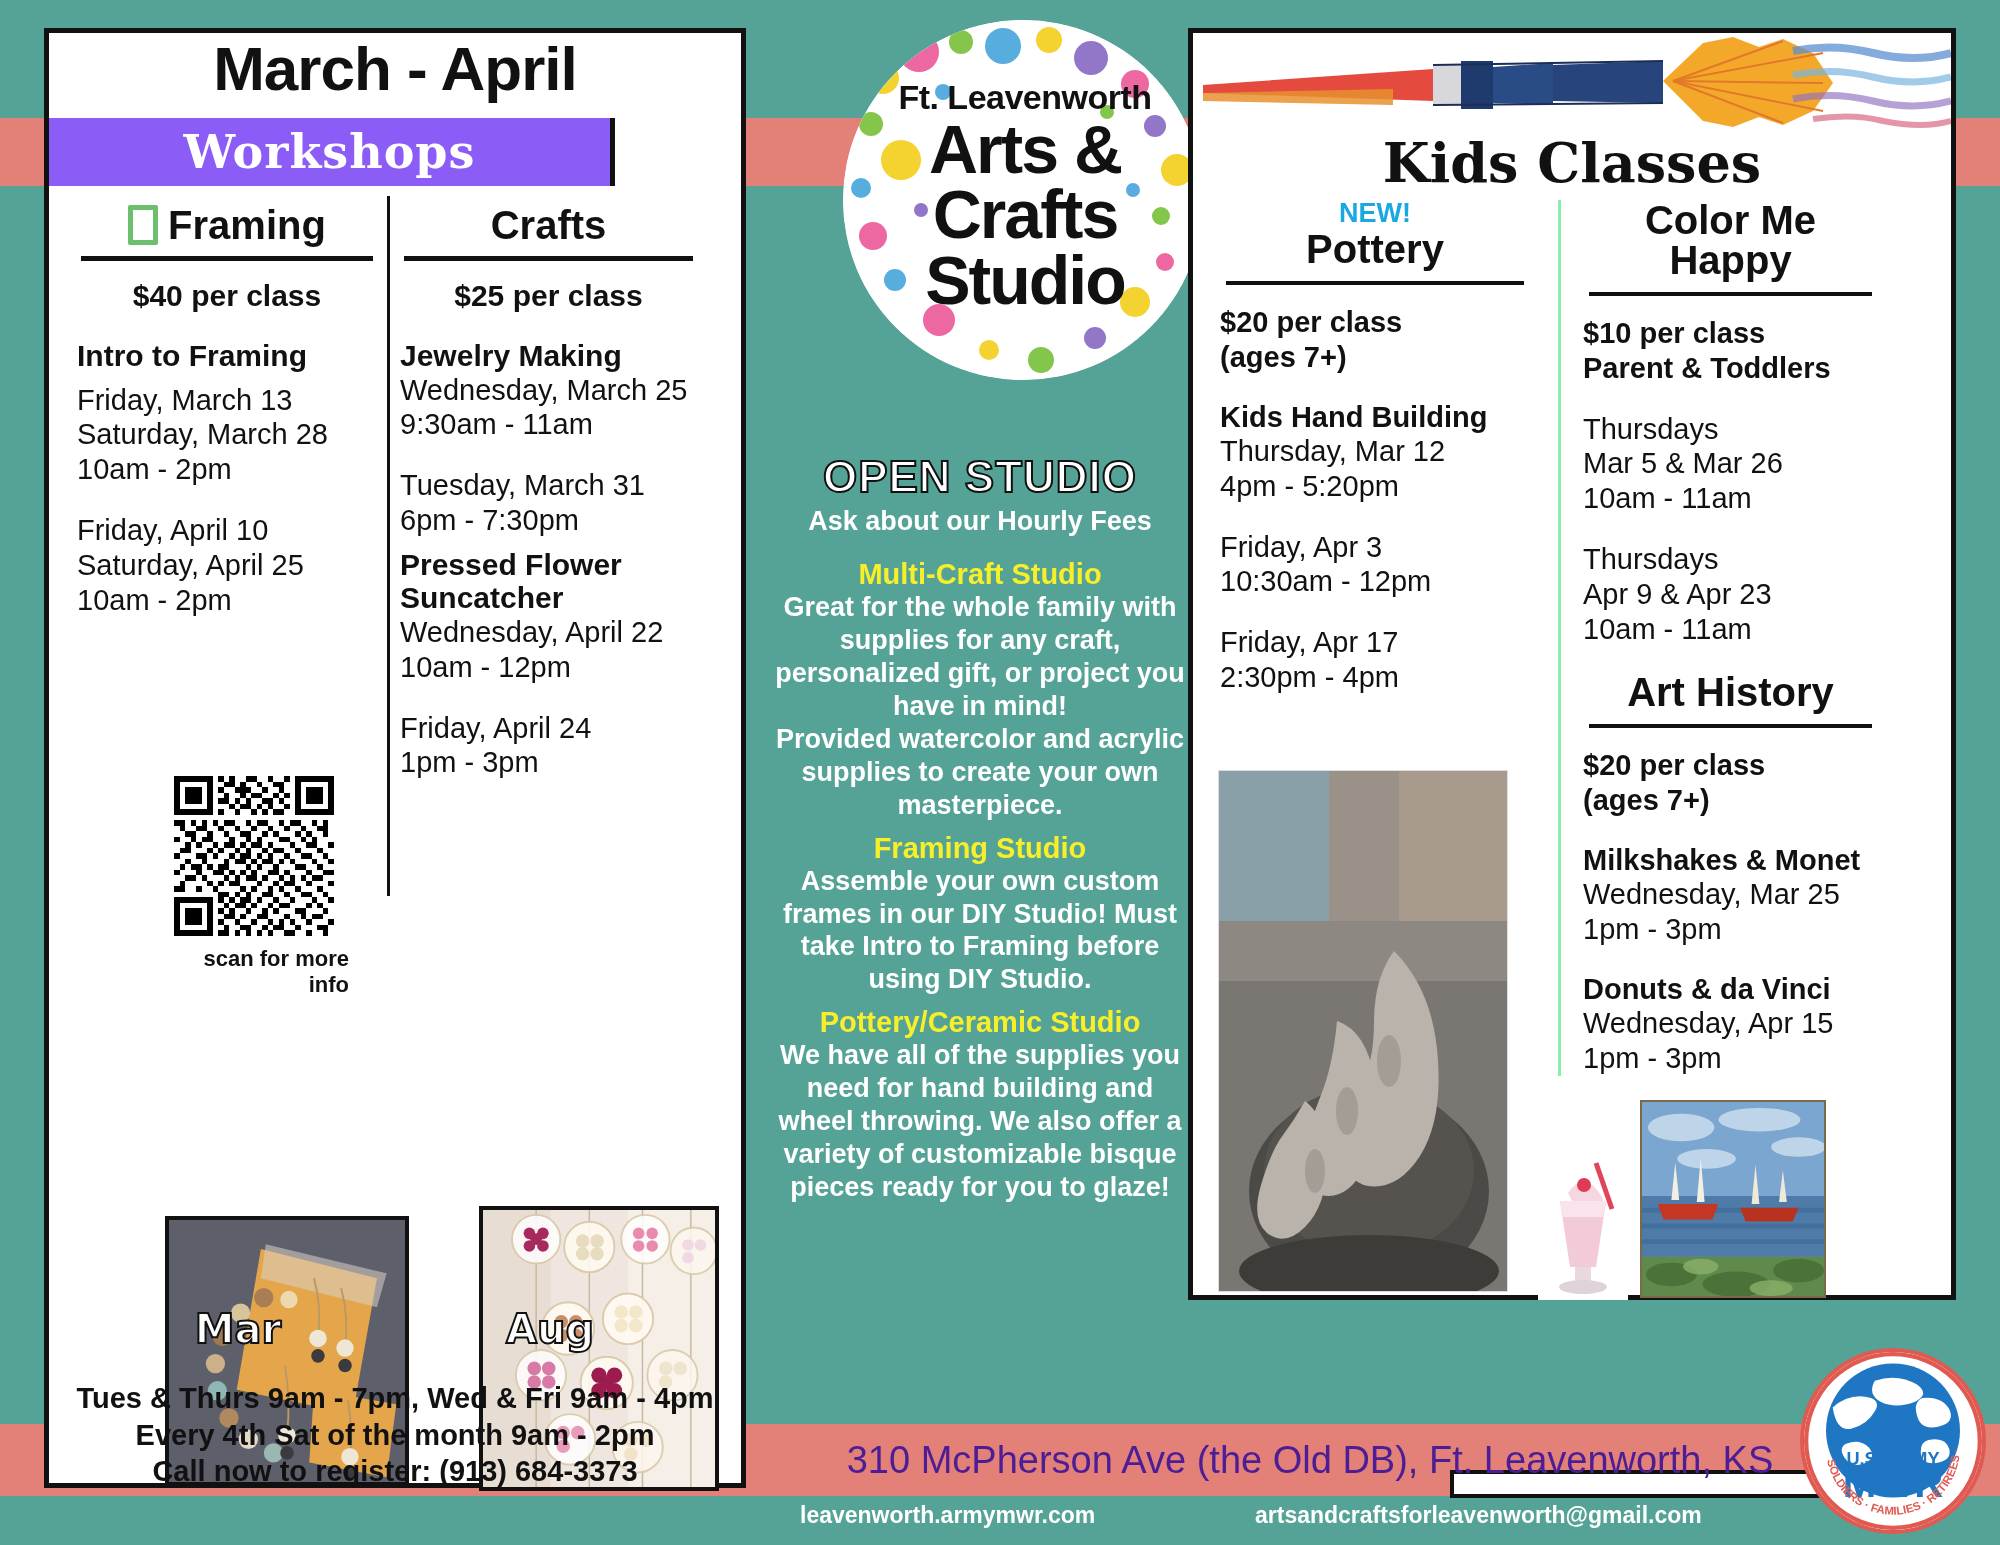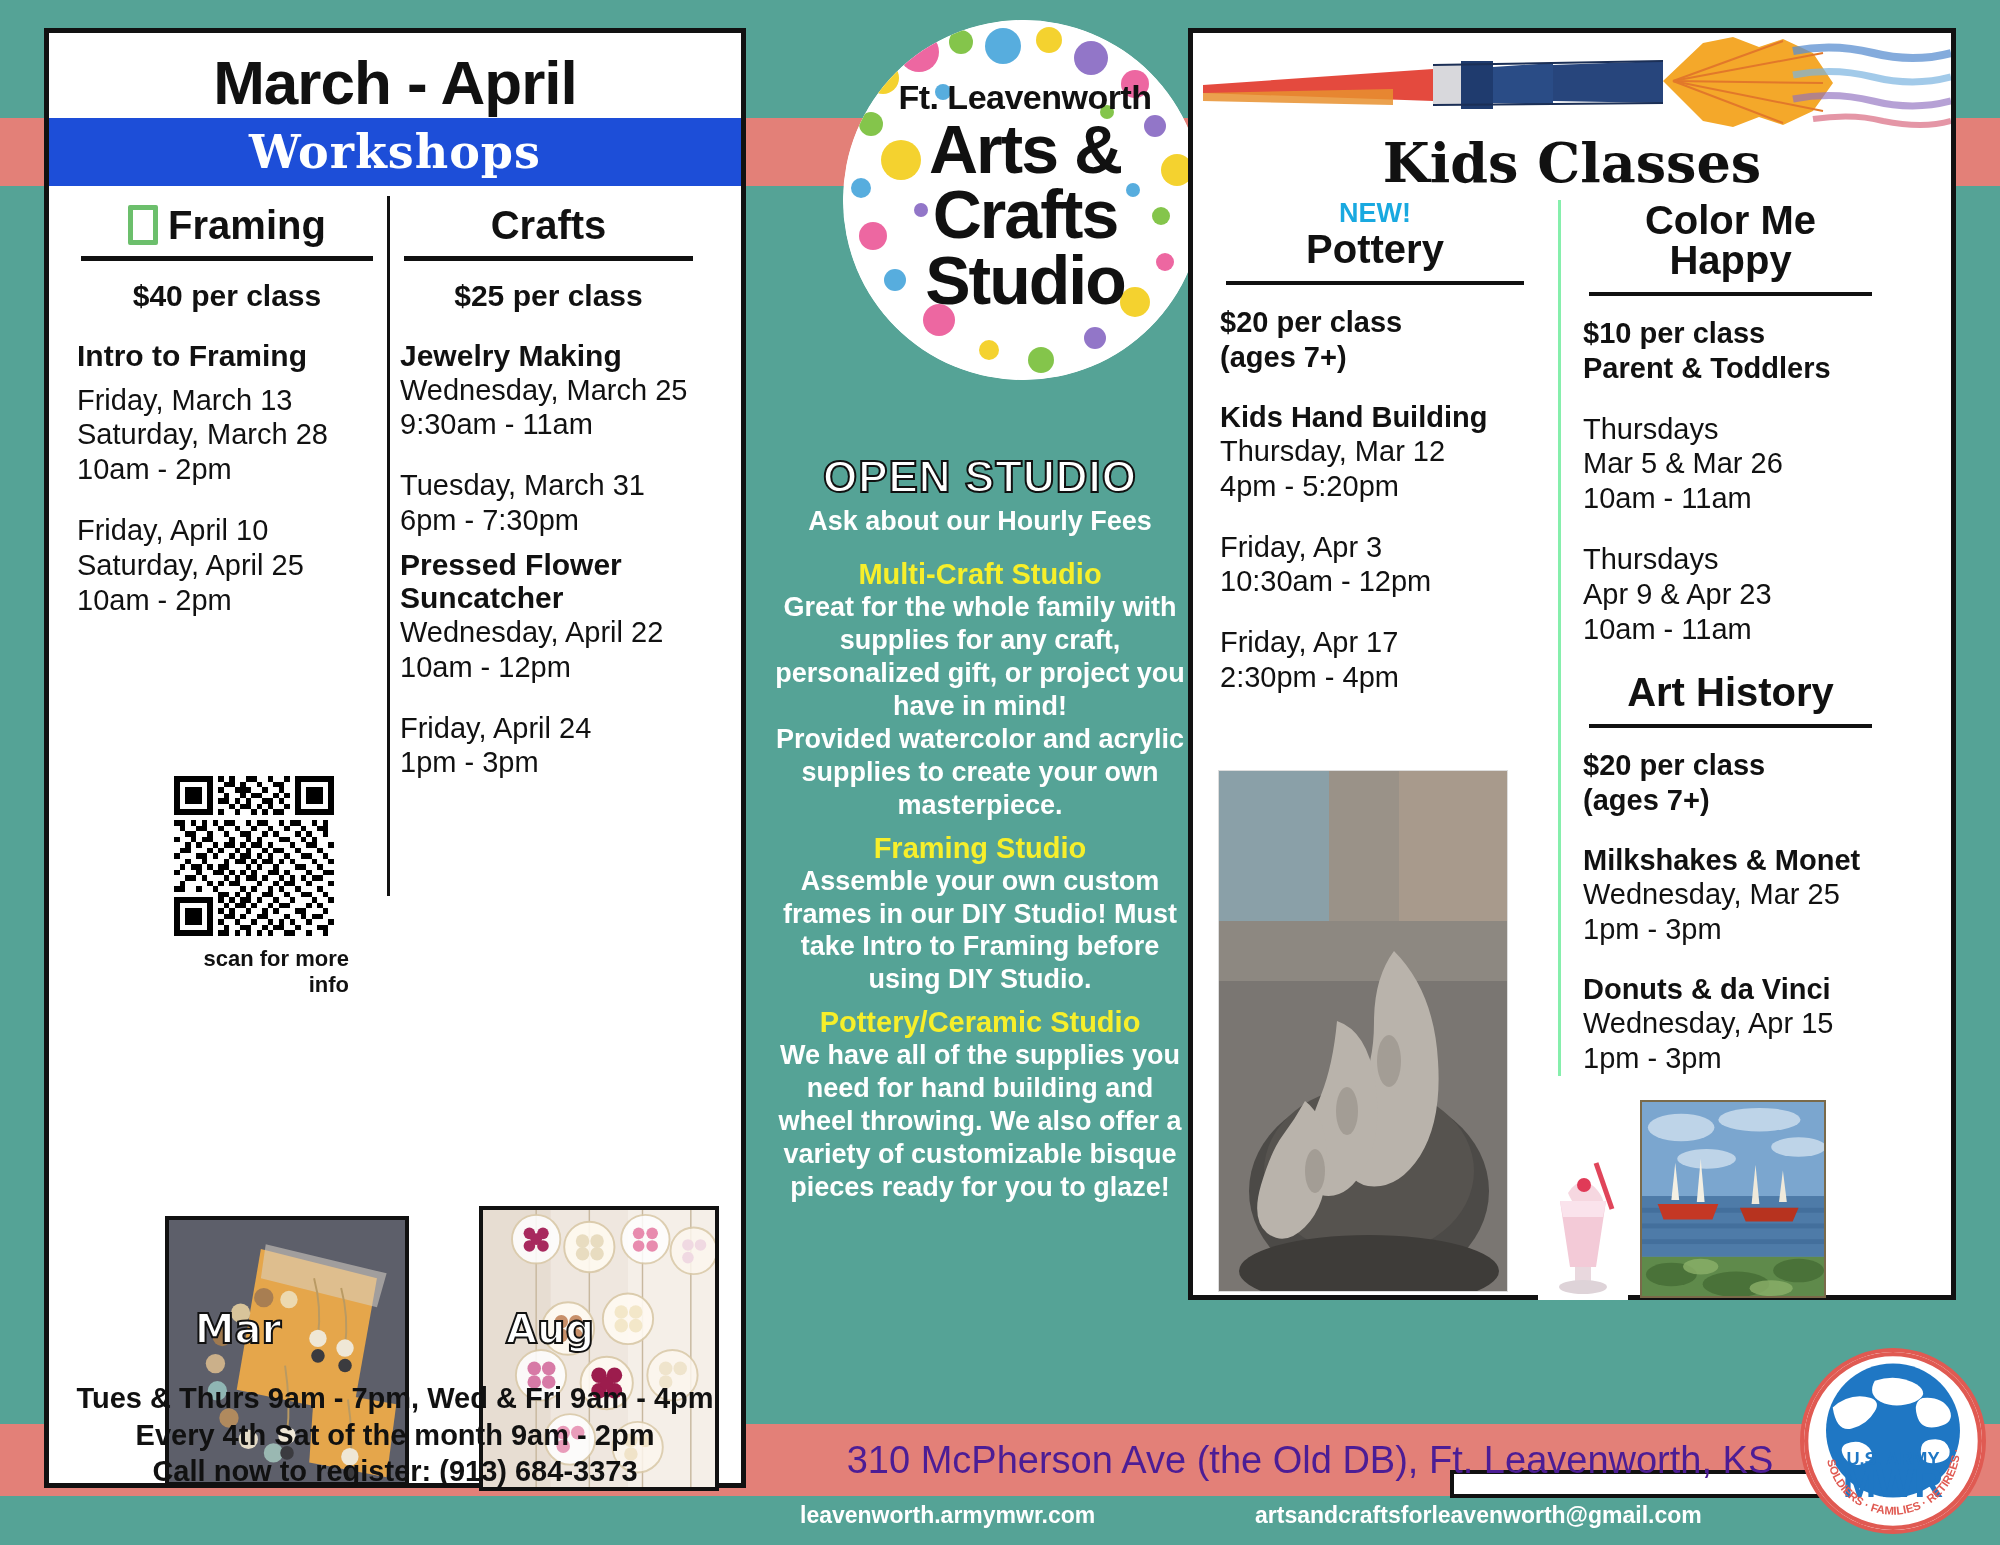--- a/index.html
+++ b/index.html
@@ -12,23 +12,23 @@
   }
   .stage{position:absolute;left:0;top:0;width:2000px;height:1545px;}
 
   
   .band-top{position:absolute;left:0;top:118px;width:2000px;height:68px;background:#e38078;}
   .band-bottom{position:absolute;left:0;top:1424px;width:2000px;height:72px;background:#e38078;}
 
   
   .left-panel{position:absolute;left:44px;top:28px;width:702px;height:1460px;background:#ffffff;border:5px solid #111;box-sizing:border-box;}
   .left-title{position:absolute;left:44px;top:28px;width:702px;height:90px;box-sizing:border-box;border:5px solid #111;border-bottom:none;background:#fff;
-    display:flex;align-items:flex-end;justify-content:center;}
+    display:flex;align-items:flex-start;justify-content:center;}
   .left-title span{font-size:62px;font-weight:bold;color:#111;letter-spacing:-1px;}
-  .left-sub{position:absolute;left:44px;top:118px;width:702px;height:68px;background:#1d4ed8;border-left:5px solid #111;border-right:5px solid #111;box-sizing:border-box;
+  .left-sub{position:absolute;left:44px;top:118px;width:571px;height:68px;background:#8b5cf6;border-left:5px solid #111;border-right:5px solid #111;box-sizing:border-box;
     display:flex;align-items:center;justify-content:center;}
   .left-sub span{font-family:"DejaVu Serif", serif;font-size:46px;font-weight:bold;color:#fff;letter-spacing:1px;}
 
   .left-body{position:absolute;left:44px;top:186px;width:702px;height:1302px;border:5px solid #111;border-top:none;box-sizing:border-box;background:#fff;}
 
   .cols{position:absolute;left:18px;top:10px;width:660px;display:flex;}
   .col{width:320px;padding:0 10px;box-sizing:border-box;}
   .col.right{border-left:3px solid #111;height:700px;}
   .col-head{display:flex;align-items:center;justify-content:center;gap:10px;height:58px;}
   .col-head .label{font-size:40px;font-weight:bold;color:#111;}

